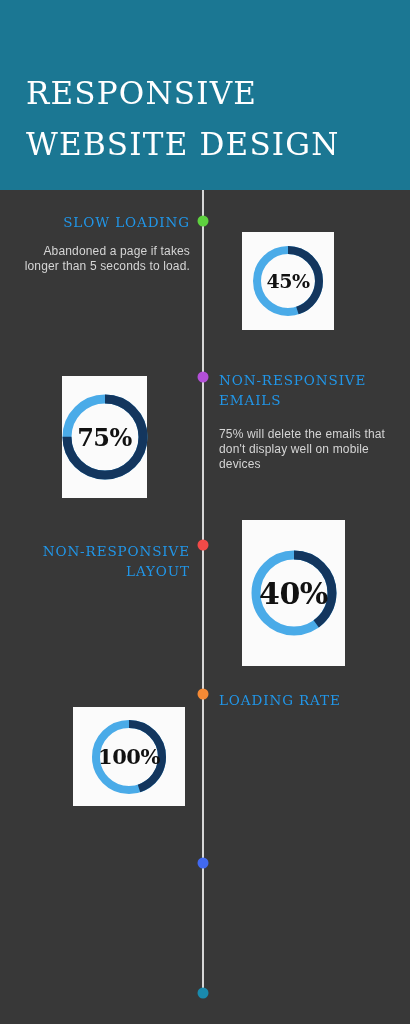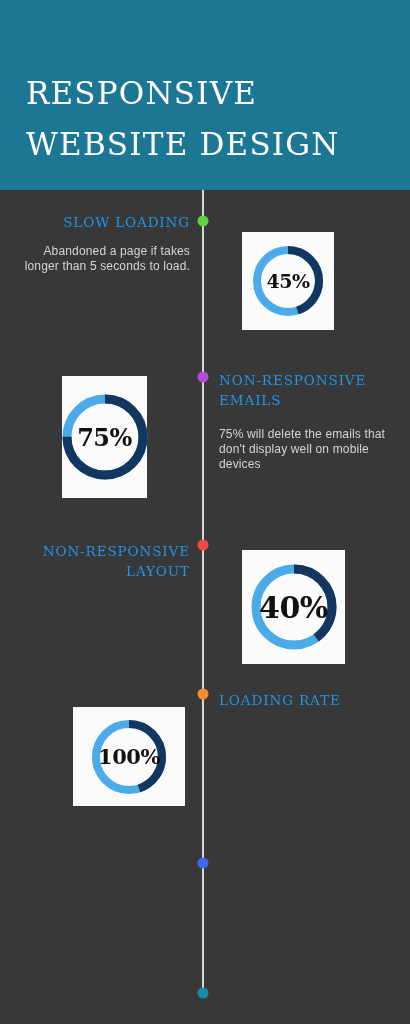--- a/index.html
+++ b/index.html
@@ -149,21 +149,21 @@
 
   <div class="section-heading align-left" style="left:219px; top:370px; width:180px;">NON-RESPONSIVE
 EMAILS</div>
   <div class="section-body align-left" style="left:219px; top:427px; width:180px;">75% will delete the emails that
 don't display well on mobile
 devices</div>
 
   <div class="section-heading align-right" style="left:16px; top:541px; width:174px;">NON-RESPONSIVE
 LAYOUT</div>
 
-  <div class="donut-card" style="left:242px; top:550px; width:103px; height:114px;">
+  <div class="donut-card" style="left:242px; top:520px; width:103px; height:146px;">
     <div class="donut-wrap">
       <svg width="90" height="90" viewBox="0 0 90 90">
         <circle cx="45" cy="45" r="38" fill="none" stroke="#4aabe8" stroke-width="9"></circle>
         <circle cx="45" cy="45" r="38" fill="none" stroke="#13365e" stroke-width="9" stroke-dasharray="95.50 143.26" transform="rotate(-90 45 45)"></circle>
       </svg>
       <div class="donut-label" style="font-size:30px;">40%</div>
     </div>
   </div>
 
   <div class="donut-card" style="left:73px; top:707px; width:112px; height:99px;">

